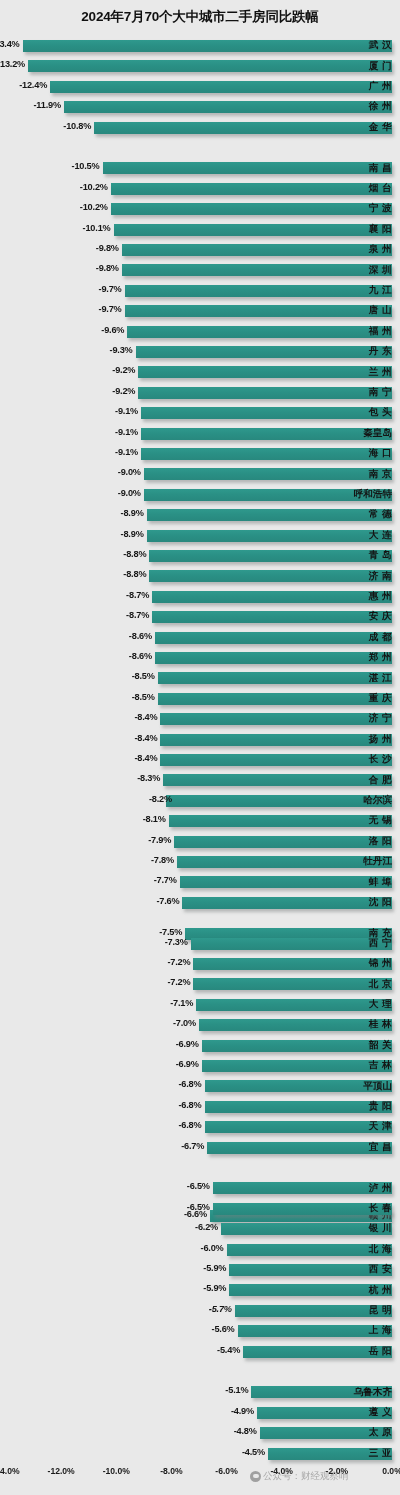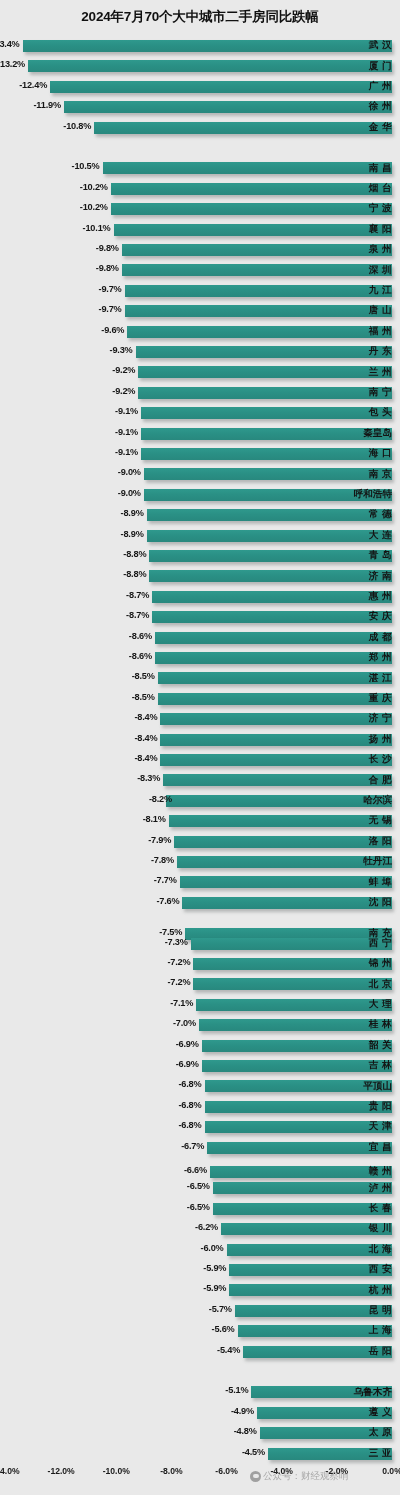--- a/index.html
+++ b/index.html
@@ -494,21 +494,21 @@
           <div class="city">天 津</div>
         </div>
       </div>
       <div class="row" style="top: 1101.6px;">
         <div class="bar-wrap">
           <div class="bar" style="left: 207.271px; width: 184.729px;"></div>
           <div class="val" style="left: 204.271px;">-6.7%</div>
           <div class="city">宜 昌</div>
         </div>
       </div>
-      <div class="row" style="top: 1126px;">
+      <div class="row" style="top: 1170px;">
         <div class="bar-wrap">
           <div class="bar" style="left: 210.029px; width: 181.971px;"></div>
           <div class="val" style="left: 207.029px;">-6.6%</div>
           <div class="city">赣 州</div>
         </div>
       </div>
       <div class="row" style="top: 1142.4px;">
         <div class="bar-wrap">
           <div class="bar" style="left: 212.786px; width: 179.214px;"></div>
           <div class="val" style="left: 209.786px;">-6.5%</div>
@@ -546,21 +546,21 @@
       <div class="row" style="top: 1244.4px;">
         <div class="bar-wrap">
           <div class="bar" style="left: 229.329px; width: 162.671px;"></div>
           <div class="val" style="left: 226.329px;">-5.9%</div>
           <div class="city">杭 州</div>
         </div>
       </div>
       <div class="row" style="top: 1264.8px;">
         <div class="bar-wrap">
           <div class="bar" style="left: 234.843px; width: 157.157px;"></div>
-          <div class="val" style="left: 231.843px;">-5.7%</div>
+          <div class="val" style="left: 231.843px; font-style: italic;">-5.7%</div>
           <div class="city">昆 明</div>
         </div>
       </div>
       <div class="row" style="top: 1285.2px;">
         <div class="bar-wrap">
           <div class="bar" style="left: 237.6px; width: 154.4px;"></div>
           <div class="val" style="left: 234.6px;">-5.6%</div>
           <div class="city">上 海</div>
         </div>
       </div>

